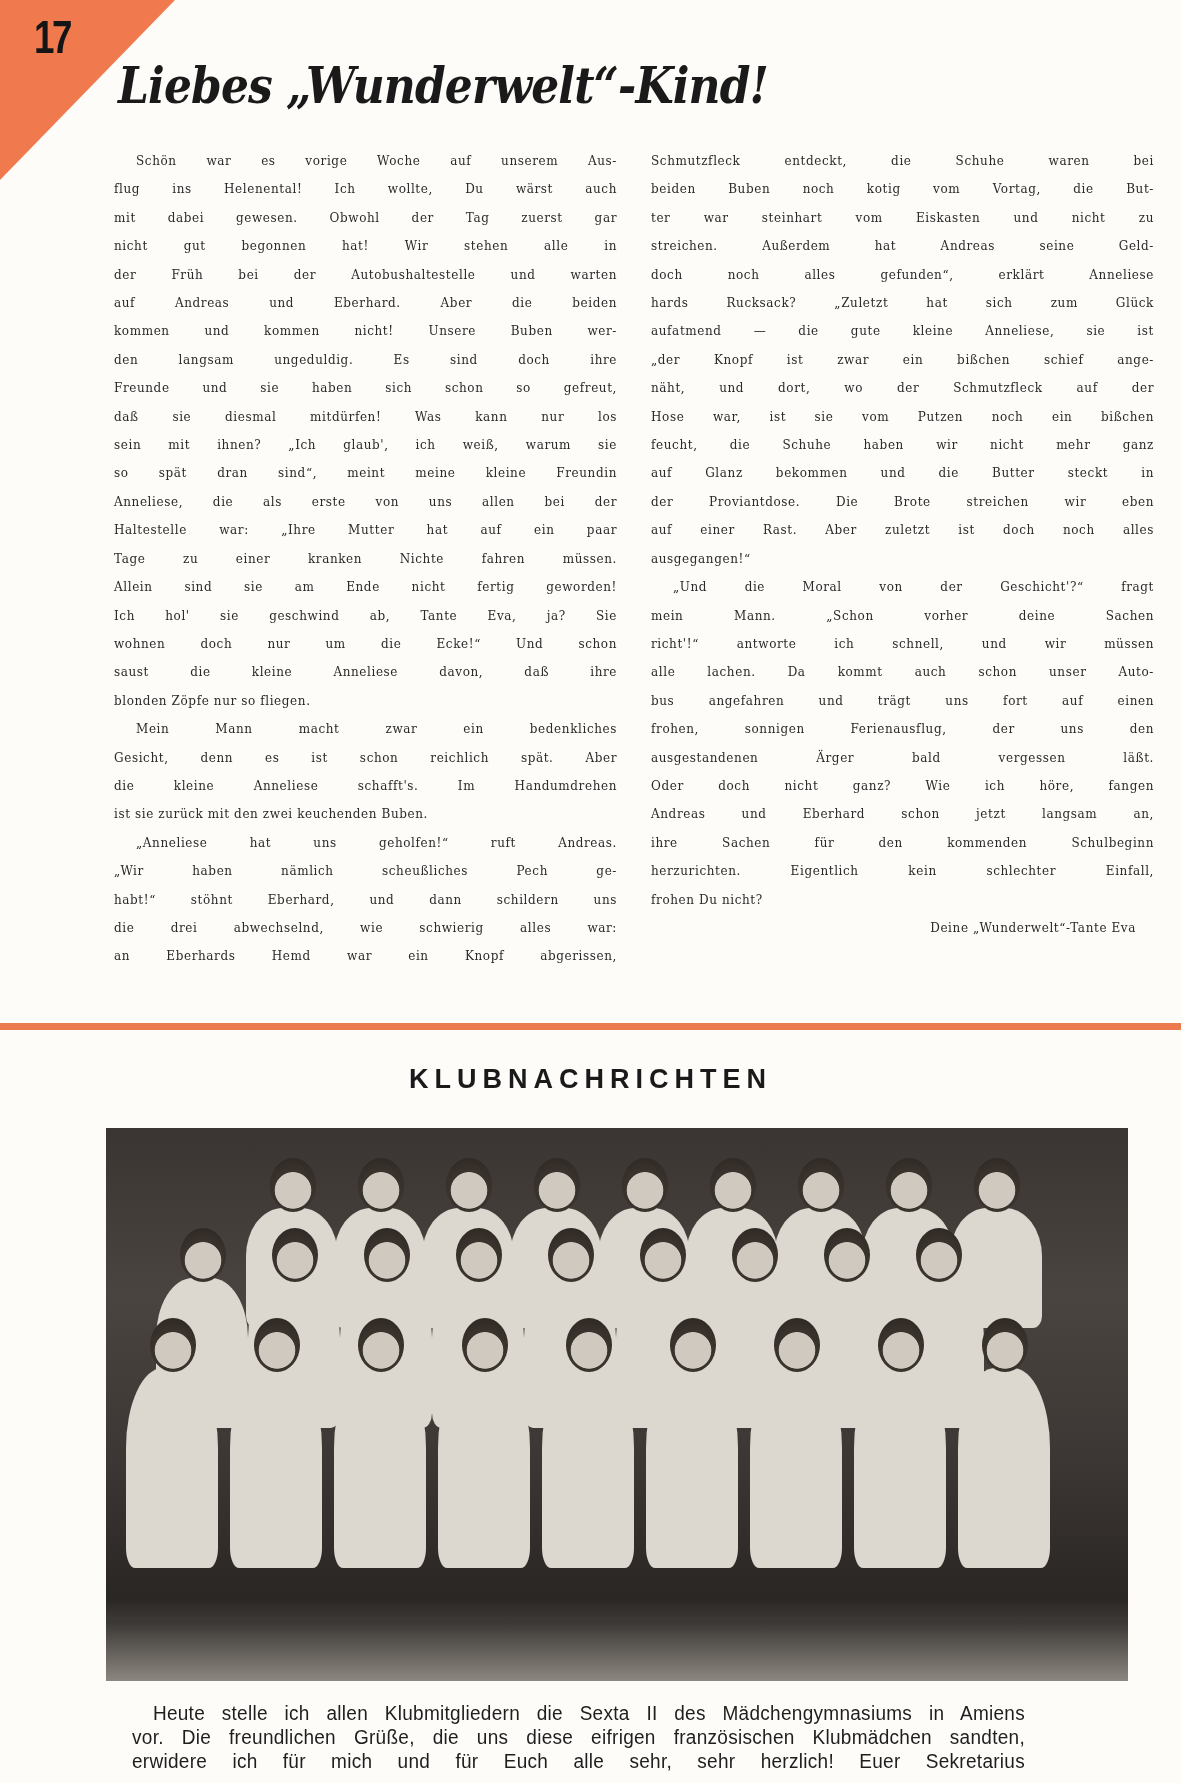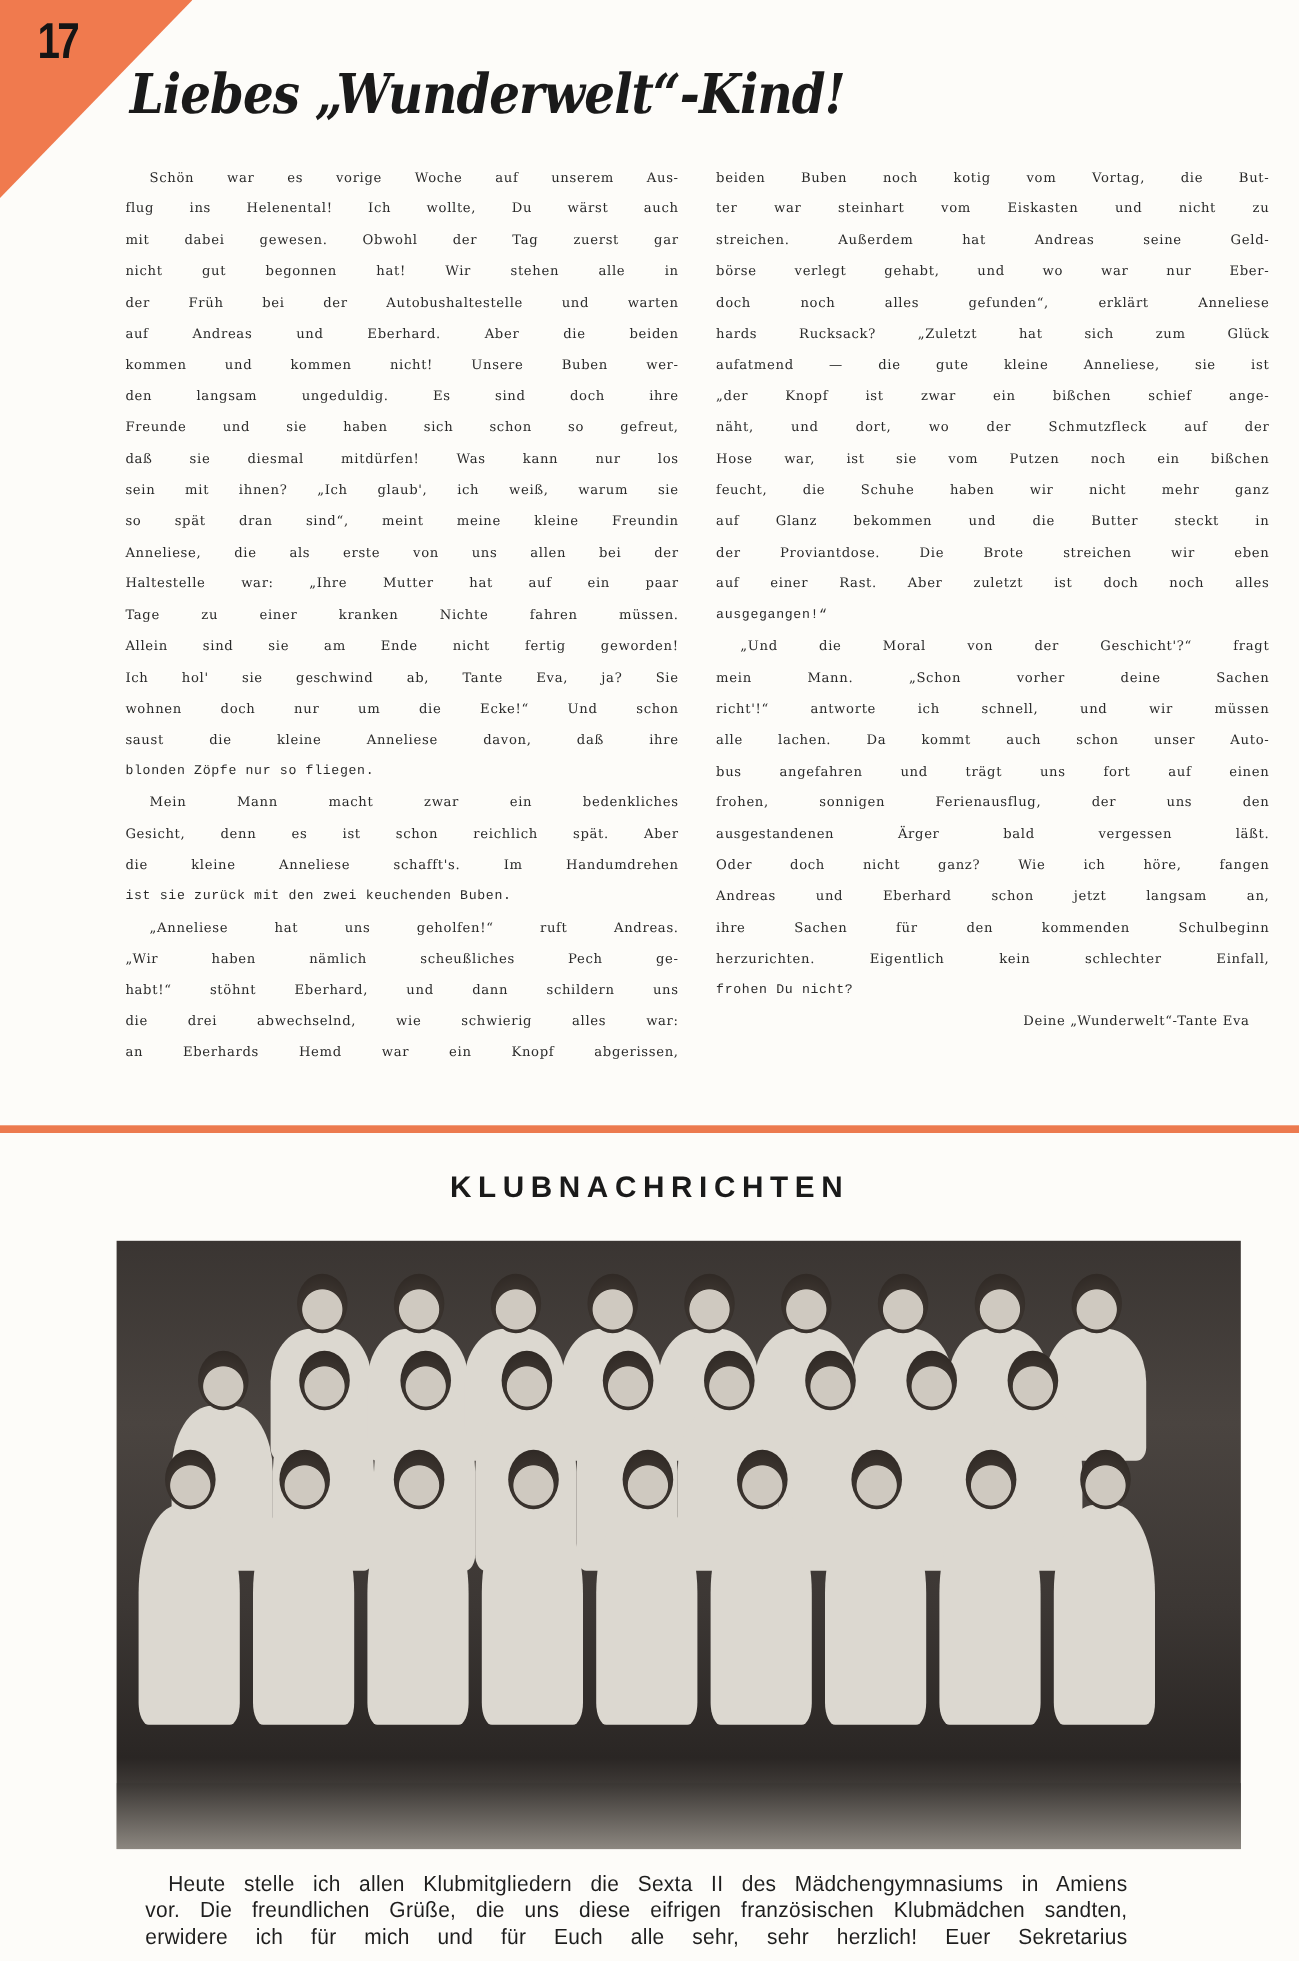--- a/index.html
+++ b/index.html
@@ -26,21 +26,21 @@
       transform: scaleX(0.88); transform-origin: left top;
     }
     .col {
       position: absolute; top: 147px; width: 503px;
       font-size: 12px; line-height: 28.4px; text-align: justify;
       letter-spacing: 0.6px;
     }
     .col.left { left: 114px; }
     .col.right { left: 651px; }
     .line { display: block; text-align: justify; text-align-last: justify; white-space: nowrap; }
-    .line.last { text-align-last: left; font-family: Liberation Mono, monospace; }
+    .line.last { text-align-last: left; }
     .line.indent { padding-left: 22px; }
     .line.sign { text-align-last: right; padding-right: 18px; }
     .rule {
       position: absolute; left: 0; top: 1023px; width: 1181px; height: 7px;
       background: #ec7a4f;
     }
     .section-head {
       position: absolute; left: 0; top: 1064px; width: 1181px; text-align: center;
       font-family: "Liberation Sans", sans-serif; font-weight: 700;
       font-size: 27px; letter-spacing: 6px; color: #1a1a1a;
@@ -104,24 +104,24 @@
     <span class="line">Gesicht, denn es ist schon reichlich spät. Aber</span>
     <span class="line">die kleine Anneliese schafft's. Im Handumdrehen</span>
     <span class="line last">ist sie zurück mit den zwei keuchenden Buben.</span>
     <span class="line indent">„Anneliese hat uns geholfen!“ ruft Andreas.</span>
     <span class="line">„Wir haben nämlich scheußliches Pech ge-</span>
     <span class="line">habt!“ stöhnt Eberhard, und dann schildern uns</span>
     <span class="line">die drei abwechselnd, wie schwierig alles war:</span>
     <span class="line">an Eberhards Hemd war ein Knopf abgerissen,</span>
   </div>
 <div class="col right" id="col-right">
+    <span class="line">Schmutzfleck entdeckt, die Schuhe waren bei</span>
     <span class="line">beiden Buben noch kotig vom Vortag, die But-</span>
     <span class="line">ter war steinhart vom Eiskasten und nicht zu</span>
     <span class="line">streichen. Außerdem hat Andreas seine Geld-</span>
-    <span class="line">börse verlegt gehabt, und wo war nur Eber-</span>
     <span class="line">doch noch alles gefunden“, erklärt Anneliese</span>
     <span class="line">hards Rucksack? „Zuletzt hat sich zum Glück</span>
     <span class="line">aufatmend — die gute kleine Anneliese, sie ist</span>
     <span class="line">„der Knopf ist zwar ein bißchen schief ange-</span>
     <span class="line">näht, und dort, wo der Schmutzfleck auf der</span>
     <span class="line">Hose war, ist sie vom Putzen noch ein bißchen</span>
     <span class="line">feucht, die Schuhe haben wir nicht mehr ganz</span>
     <span class="line">auf Glanz bekommen und die Butter steckt in</span>
     <span class="line">der Proviantdose. Die Brote streichen wir eben</span>
     <span class="line">auf einer Rast. Aber zuletzt ist doch noch alles</span>

